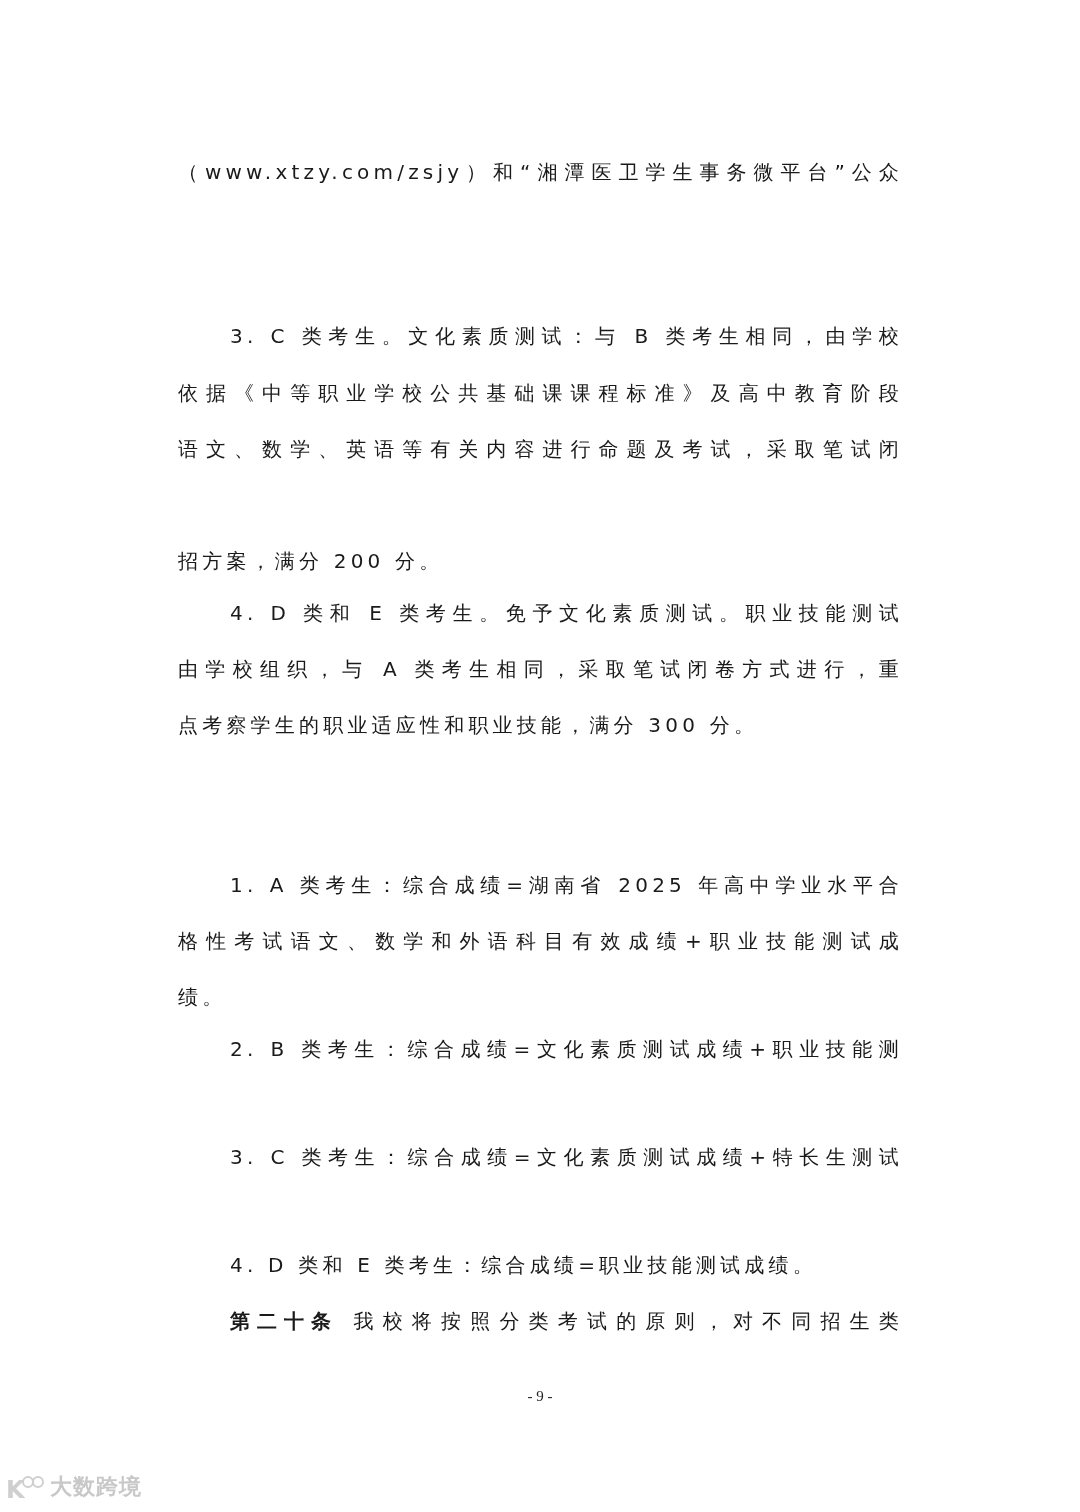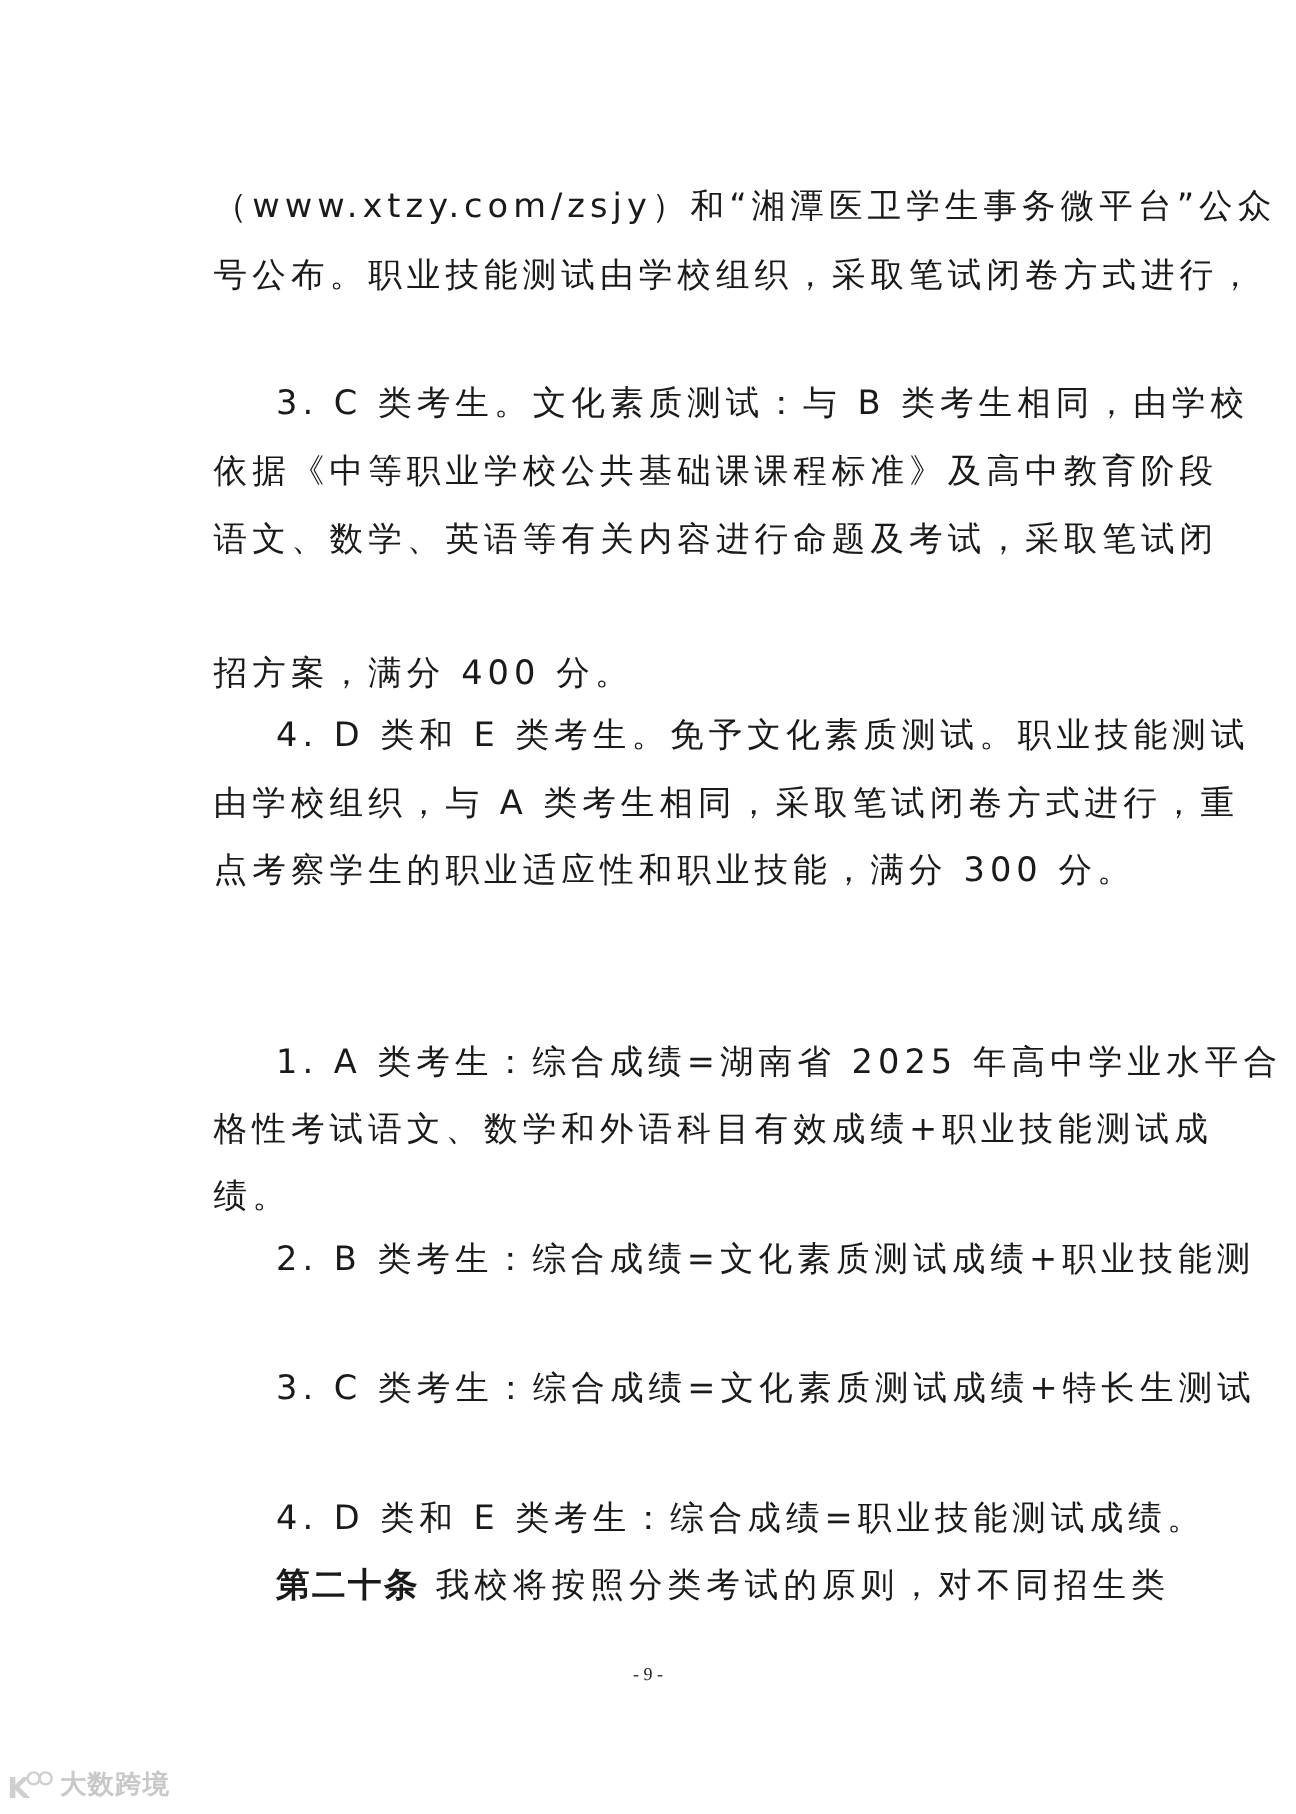--- a/index.html
+++ b/index.html
@@ -19,21 +19,21 @@
       position: absolute;
       left: 0;
       top: 0;
       width: 1080px;
       height: 1512px;
     }
     .line {
       position: absolute;
       left: 178px;
       width: 725px;
-      font-size: 28px;
+      font-size: 20px;
       line-height: 32px;
       white-space: nowrap;
       letter-spacing: 4.2px;
       text-align: justify;
       text-align-last: justify;
     }
     .line.short { text-align-last: left; }
     .line.indent { left: 230px; width: 673px; }
     .bold { font-weight: bold; letter-spacing: 2px; }
     .page-number {
@@ -74,26 +74,25 @@
     }
     .wm-logo .o1 { left: 16px; }
     .wm-logo .o2 { left: 26px; }
   </style>
 </head>
 <body>
 
 <div class="page">
 
   <div class="line" style="top:156px">（www.xtzy.com/zsjy）和“湘潭医卫学生事务微平台”公众</div>
-  <div class="line" style="top:213px">号公布。职业技能测试由学校组织，采取笔试闭卷方式进行，</div>
 
   <div class="line indent" style="top:320px">3. C 类考生。文化素质测试：与 B 类考生相同，由学校</div>
   <div class="line" style="top:377px">依据《中等职业学校公共基础课课程标准》及高中教育阶段</div>
   <div class="line" style="top:433px">语文、数学、英语等有关内容进行命题及考试，采取笔试闭</div>
-  <div class="line short" style="top:545px">招方案，满分 400 分。</div>
+  <div class="line short" style="top:545px">招方案，满分 200 分。</div>
 
   <div class="line indent" style="top:597px">4. D 类和 E 类考生。免予文化素质测试。职业技能测试</div>
   <div class="line" style="top:653px">由学校组织，与 A 类考生相同，采取笔试闭卷方式进行，重</div>
   <div class="line short" style="top:709px">点考察学生的职业适应性和职业技能，满分 300 分。</div>
 
 
 
   <div class="line indent" style="top:869px">1. A 类考生：综合成绩=湖南省 2025 年高中学业水平合</div>
   <div class="line" style="top:925px">格性考试语文、数学和外语科目有效成绩+职业技能测试成</div>
   <div class="line short" style="top:981px">绩。</div>

